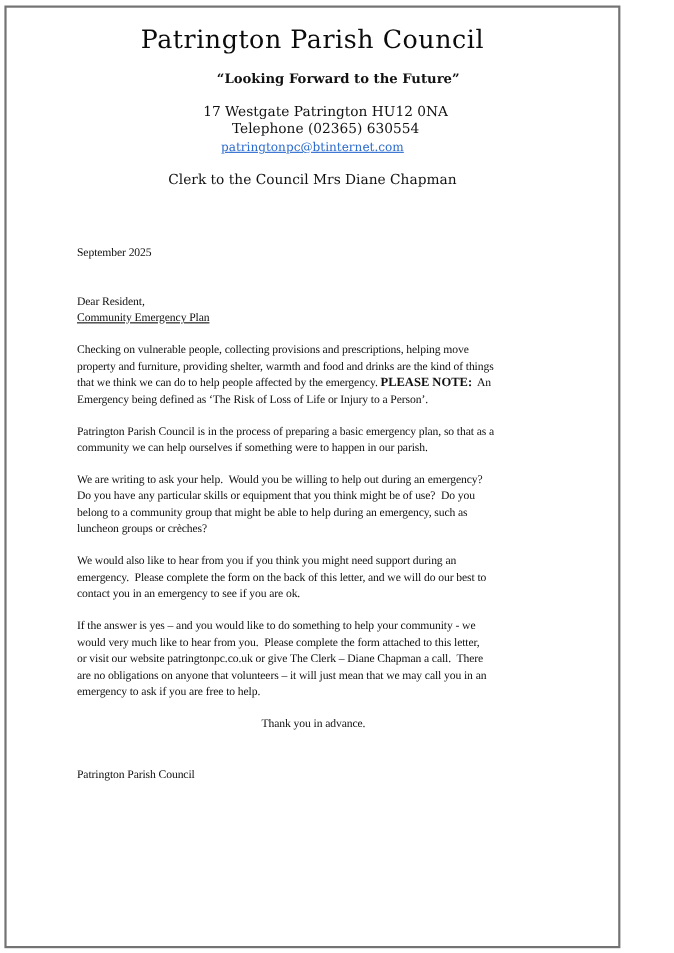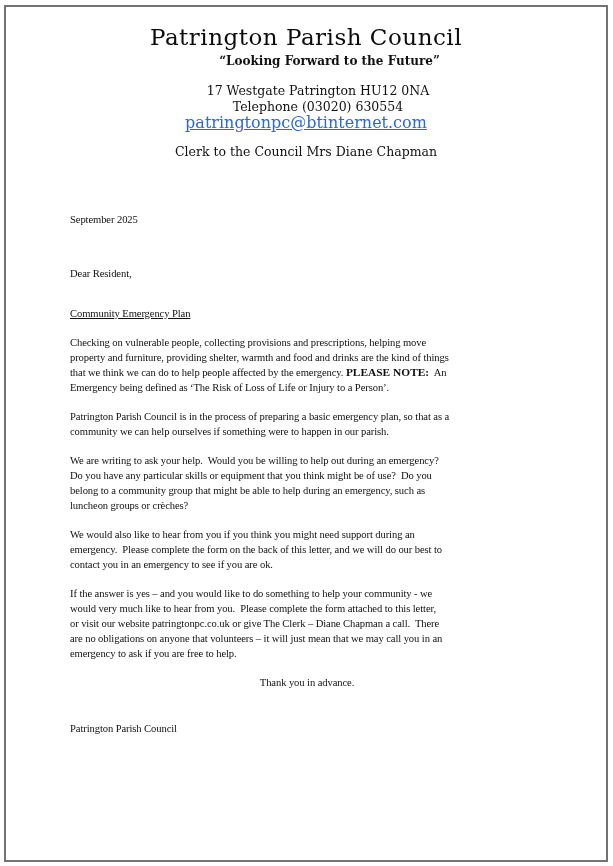--- a/index.html
+++ b/index.html
@@ -1,69 +1,69 @@
 <!DOCTYPE html>
 <html><head>
 <meta charset="utf-8">
 <style>
   * { margin:0; padding:0; box-sizing:border-box; }
   html,body { width:613px; height:866px; background:#ffffff; overflow:hidden; }
   .sheet {
-    position:absolute; left:4px; top:5px; width:604px; height:857px;
+    position:absolute; left:4px; top:5px; width:560px; height:857px;
     border:2px solid #737373; background:#ffffff; overflow:hidden;
   }
   .header { text-align:center; padding-top:16px; }
   .title {
     font-family:"DejaVu Serif", serif;
     font-size:23px; font-weight:400; color:#0b0b0b; letter-spacing:0.5px;
     line-height:1.25;
   }
   .tagline {
     font-family:"DejaVu Serif", serif;
-    font-size:12px; font-weight:700; color:#111; margin-top:2px;padding-left:47px;
+    font-size:12px; font-weight:700; color:#111; margin-top:12px;padding-left:47px;
   }
   .addr-block { margin-top:15px; }
   .addr-line {
     font-family:"DejaVu Serif", serif;
     font-size:12.5px; color:#111; line-height:16px;padding-left:24px;
   }
   .email-line { line-height:16px; }
   .email-link {
     font-family:"DejaVu Serif", serif;
-    font-size:16px; color:#2b6ace; text-decoration:underline; cursor:pointer;
+    font-size:11px; color:#2b6ace; text-decoration:underline; cursor:pointer;
   }
   .clerk-line {
     font-family:"DejaVu Serif", serif;
     font-size:12.5px; color:#111; margin-top:13px; line-height:16px;
   }
   .letter-body {
     padding:0 62px 0 64px;
     font-family:Liberation Serif, serif;
     font-size:10.6px; color:#101010; line-height:15px;
     letter-spacing:-0.1px;
   }
   .date-line   { margin-top:52px; }
-  .salutation  { margin-top:39px; }
-  .subject     { margin-top:25px; text-decoration:underline; display:inline-block; }
+  .salutation  { margin-top:29px; }
+  .subject     { margin-top:0; text-decoration:underline; display:inline-block; }
   .para        { margin-top:14px; white-space:pre-wrap; }
   .para b      { font-size:11.4px; letter-spacing:0; }
   .closing     { margin-top:14px;text-align:center; }
   .signature   { margin-top:31px; }
 </style>
 </head>
 <body>
 
 <div class="sheet">
 
   <div class="header">
     <div class="title">Patrington Parish Council</div>
     <div class="tagline">“Looking Forward to the Future”</div>
     <div class="addr-block">
       <div class="addr-line">17 Westgate Patrington HU12 0NA</div>
-      <div class="addr-line">Telephone (03020) 630554</div>
+      <div class="addr-line">Telephone (02365) 630554</div>
       <div class="email-line">
         <span class="email-link">patringtonpc@btinternet.com</span>
       </div>
     </div>
     <div class="clerk-line">Clerk to the Council Mrs Diane Chapman</div>
   </div>
 
   <div class="letter-body">
     <div class="date-line">September 2025</div>
     <div class="salutation">Dear Resident,</div>

